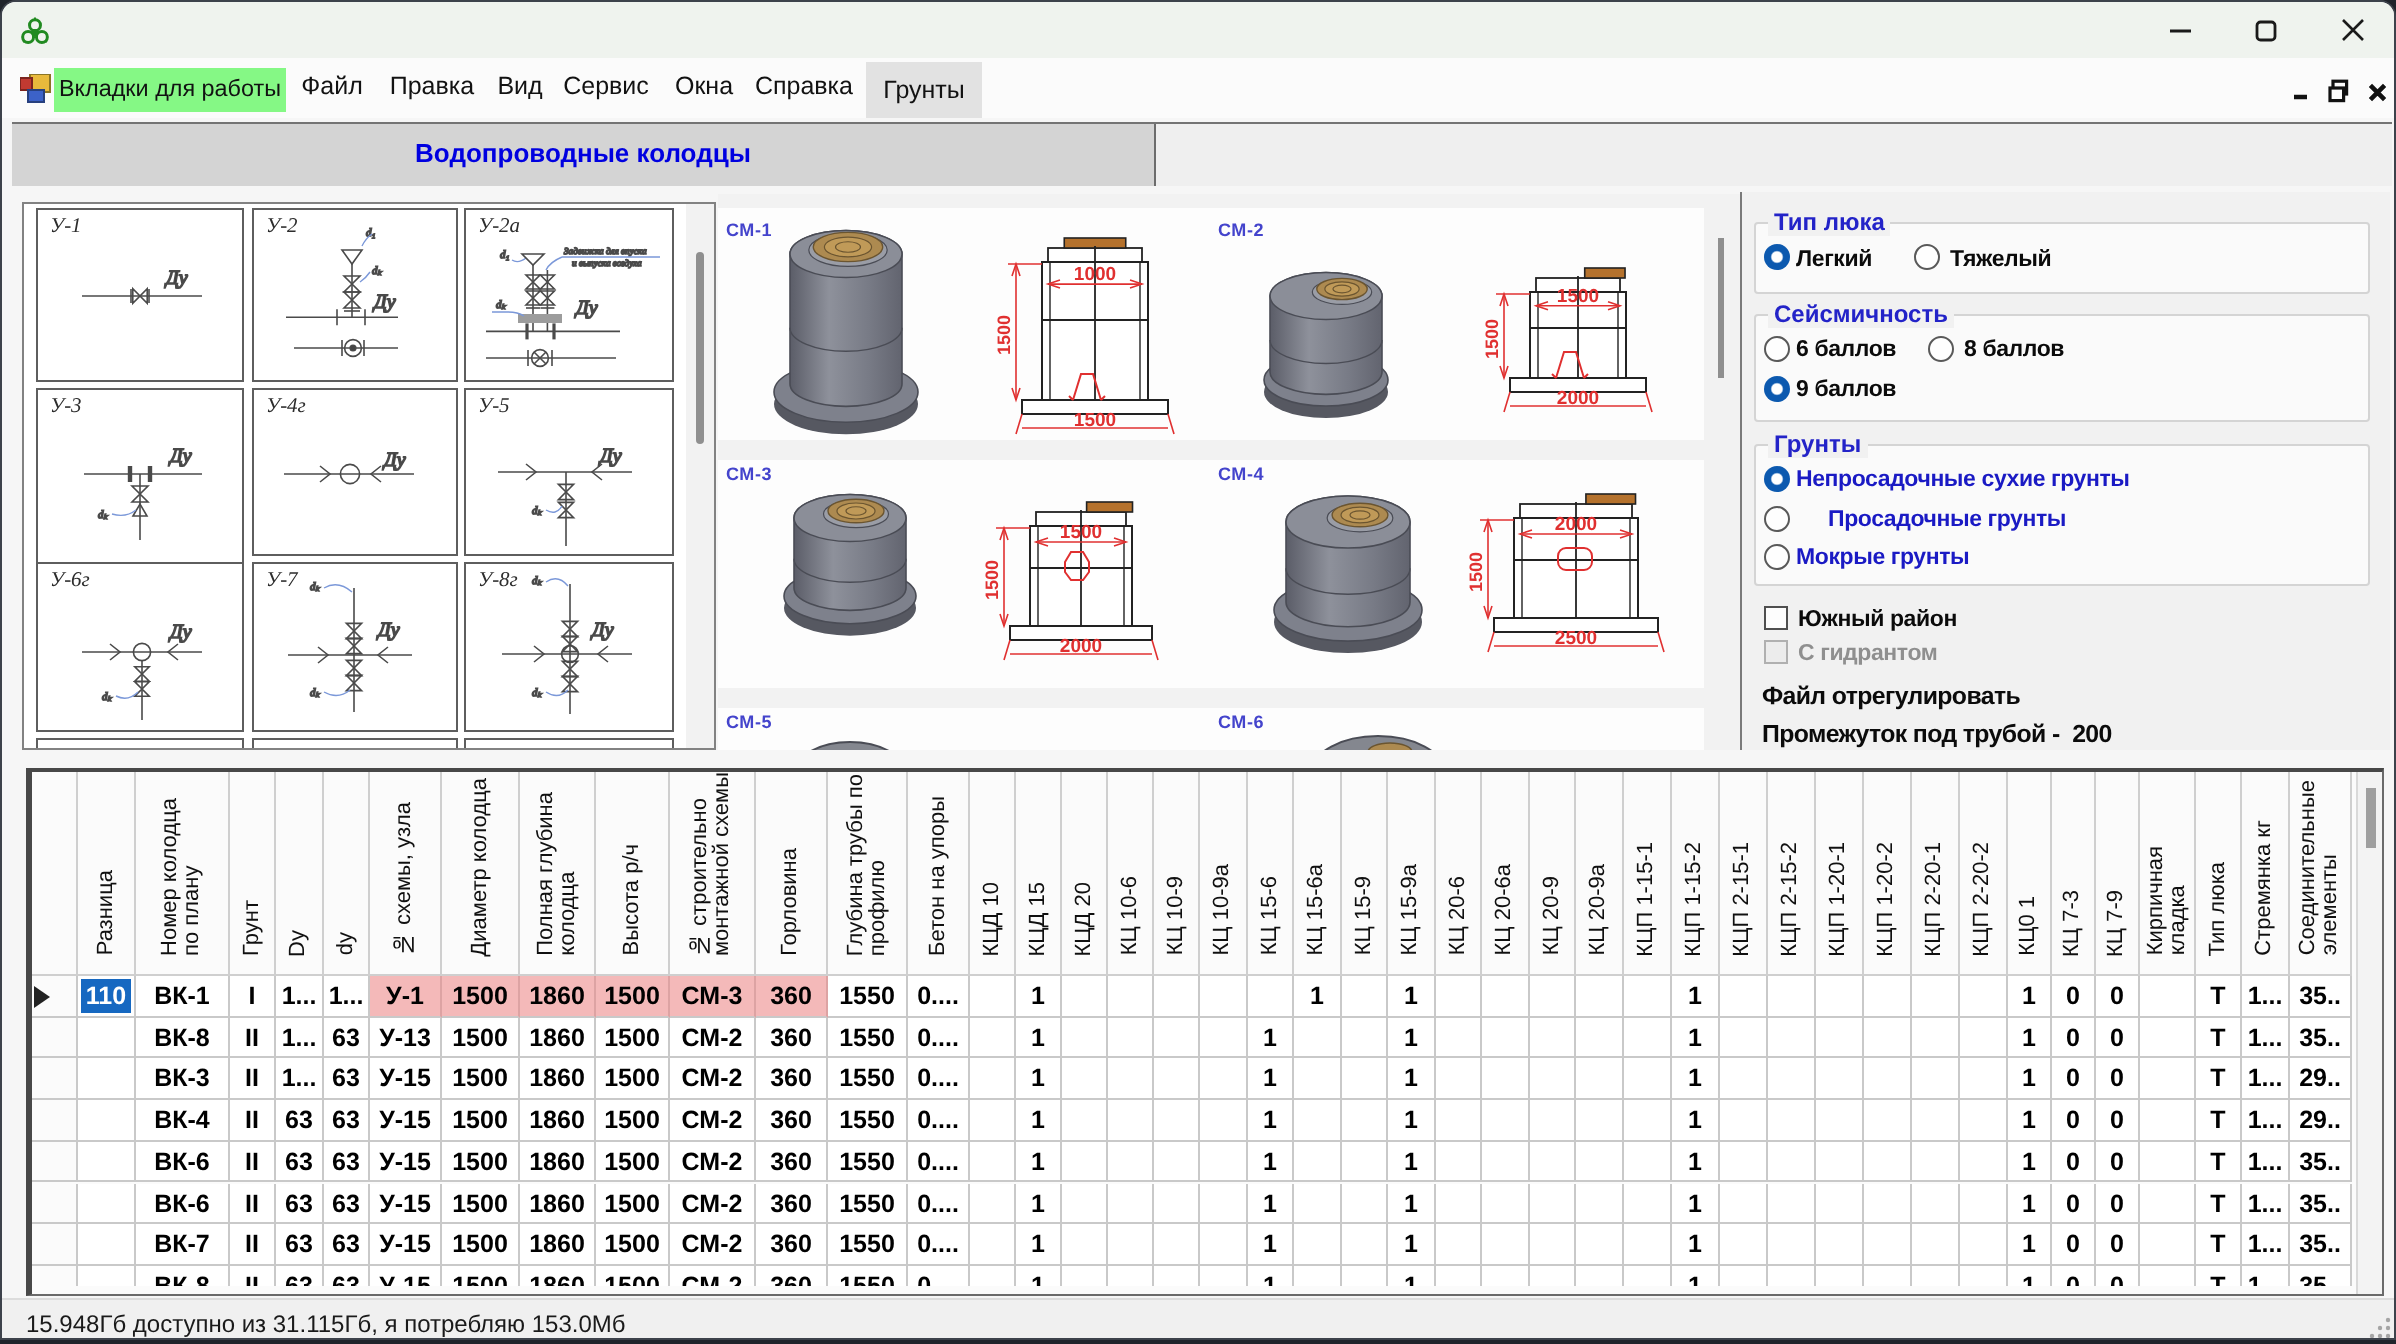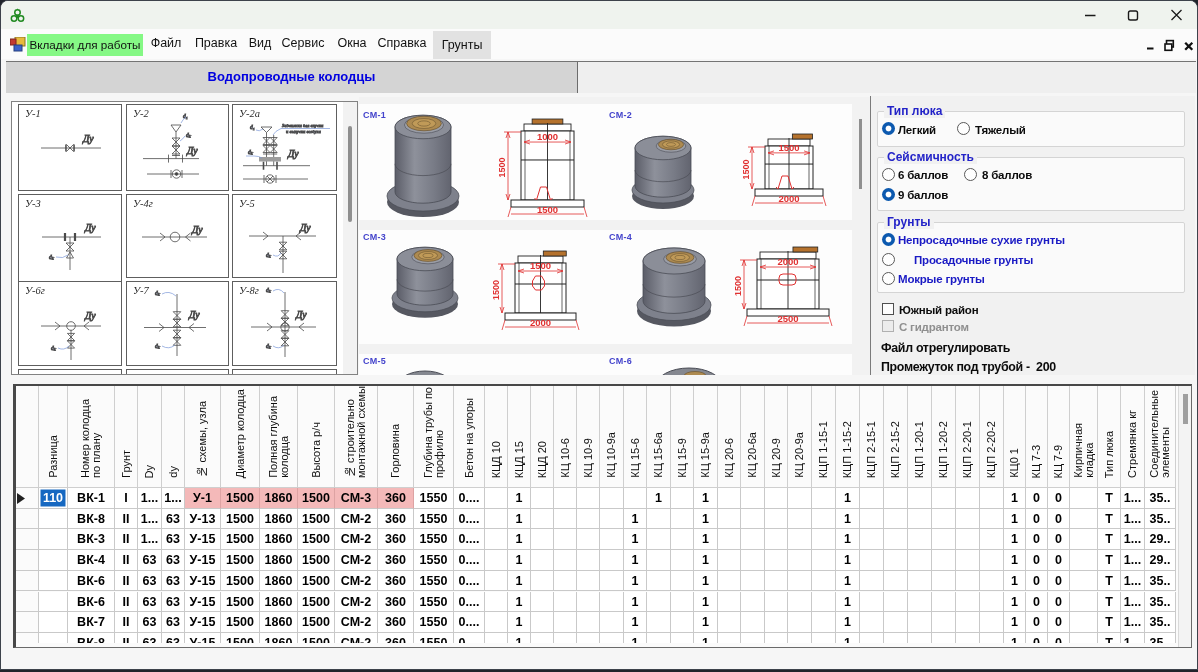--- a/index.html
+++ b/index.html
@@ -1036,14 +1036,27 @@
       <div class="dc" style="left:1010px;top:246.9px;width:22px;height:20.7px;line-height:20.7px;">0</div>
       <div class="dc" style="left:1032px;top:246.9px;width:22px;height:20.7px;line-height:20.7px;">0</div>
       <div class="dc" style="left:1054px;top:246.9px;width:28px;height:20.7px;line-height:20.7px;"></div>
       <div class="dc" style="left:1082px;top:246.9px;width:23px;height:20.7px;line-height:20.7px;">Т</div>
       <div class="dc" style="left:1105px;top:246.9px;width:24px;height:20.7px;line-height:20.7px;">1...</div>
       <div class="dc" style="left:1129px;top:246.9px;width:31px;height:20.7px;line-height:20.7px;">35..</div>
       <div class="abs" style="left:0px;top:257px;width:1176px;height:6px;background:#fbfbfb;"></div>
       <div class="abs" style="left:1162px;top:0;width:14px;height:261px;background:#f3f3f3;border-left:1px solid #d9d9d9;"></div>
       <div class="abs" style="left:1167px;top:8px;width:5px;height:30px;background:#9f9f9f;"></div>
     </div>
+<div id="statusbar">
+<div class="st">15.948Гб доступно из 31.115Гб, я потребляю 153.0Мб</div>
+<svg class="abs" style="left:1183px;top:8px" width="12" height="12" viewBox="0 0 12 12">
+<g fill="#a5a5a5">
+          <circle cx="10" cy="2" r="1.1"></circle>
+          <circle cx="10" cy="6" r="1.1"></circle>
+          <circle cx="10" cy="10" r="1.1"></circle>
+          <circle cx="6" cy="6" r="1.1"></circle>
+          <circle cx="6" cy="10" r="1.1"></circle>
+          <circle cx="2" cy="10" r="1.1"></circle>
+        </g>
+</svg>
+</div>
 
 </div>
 
 </body></html>

